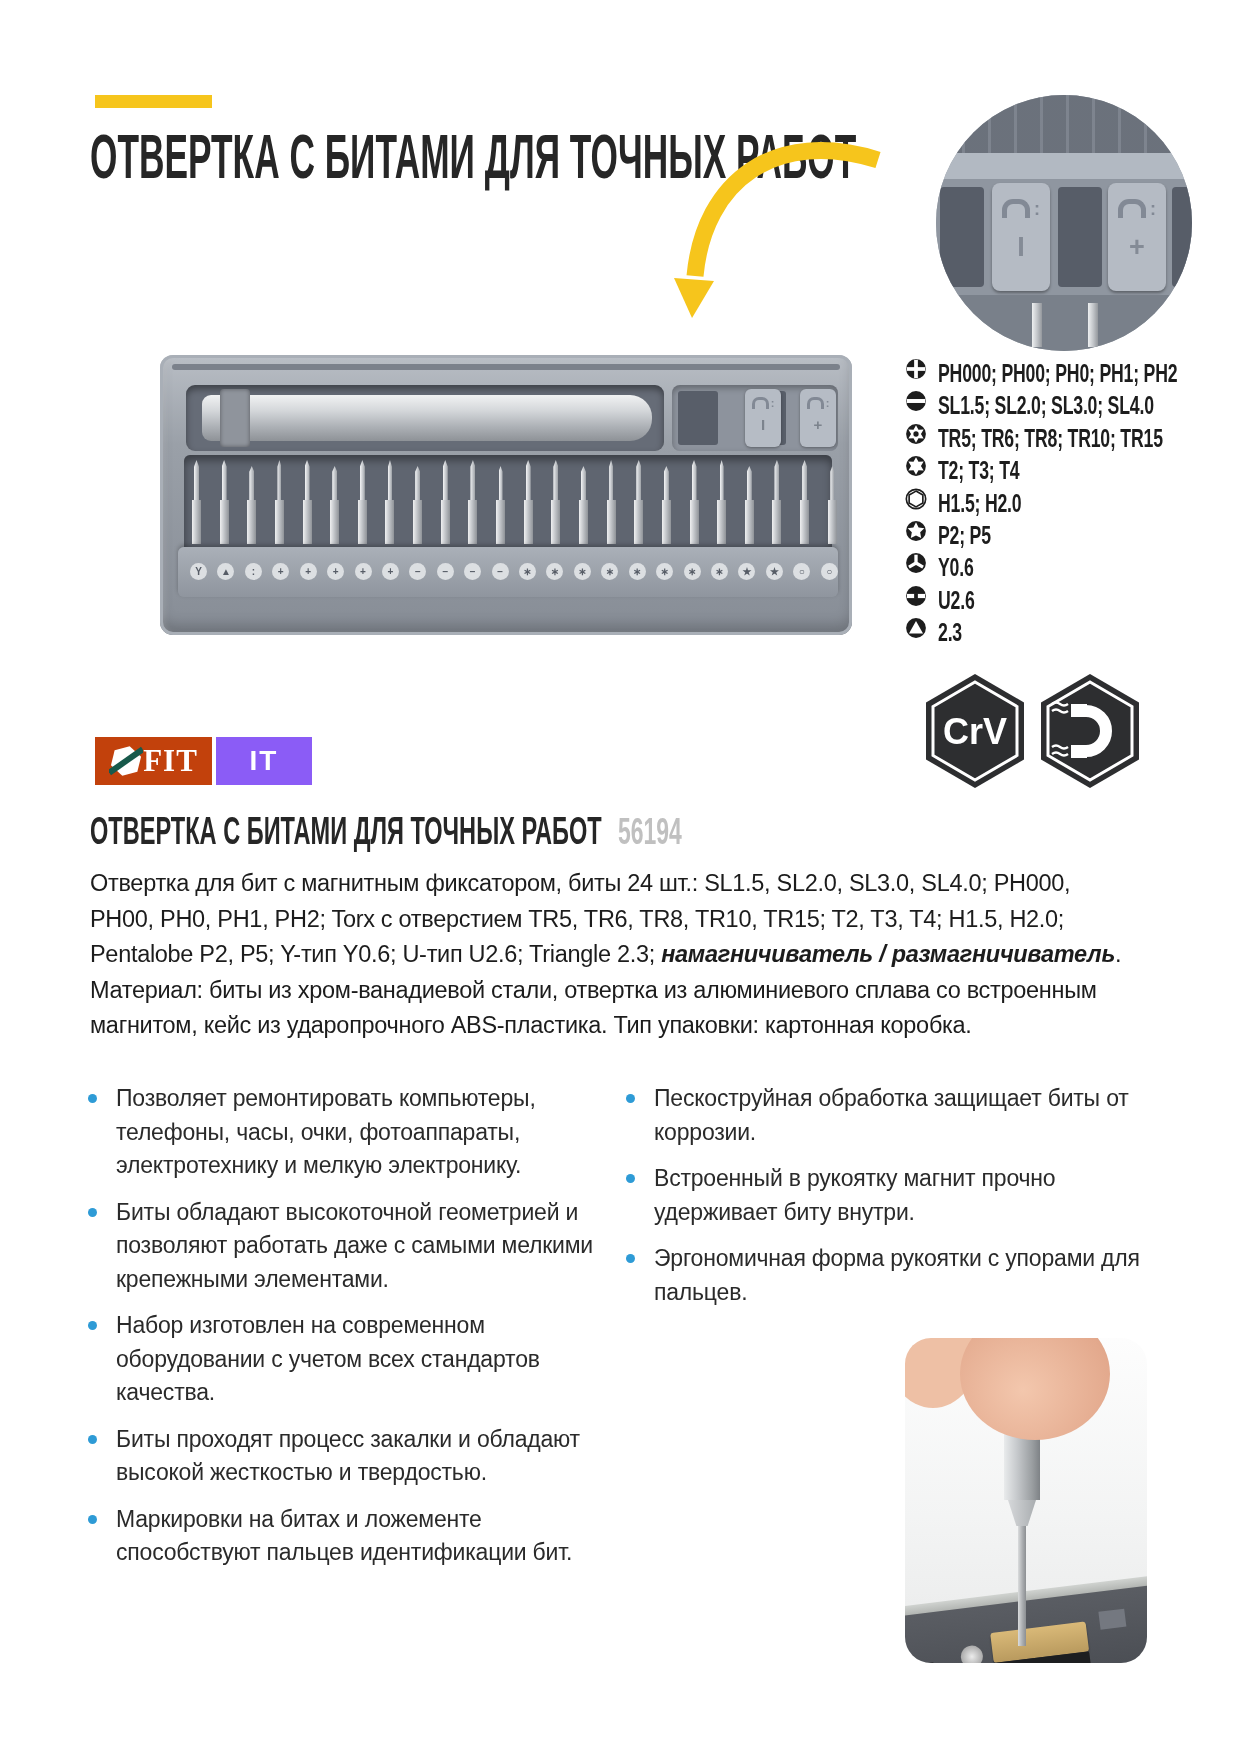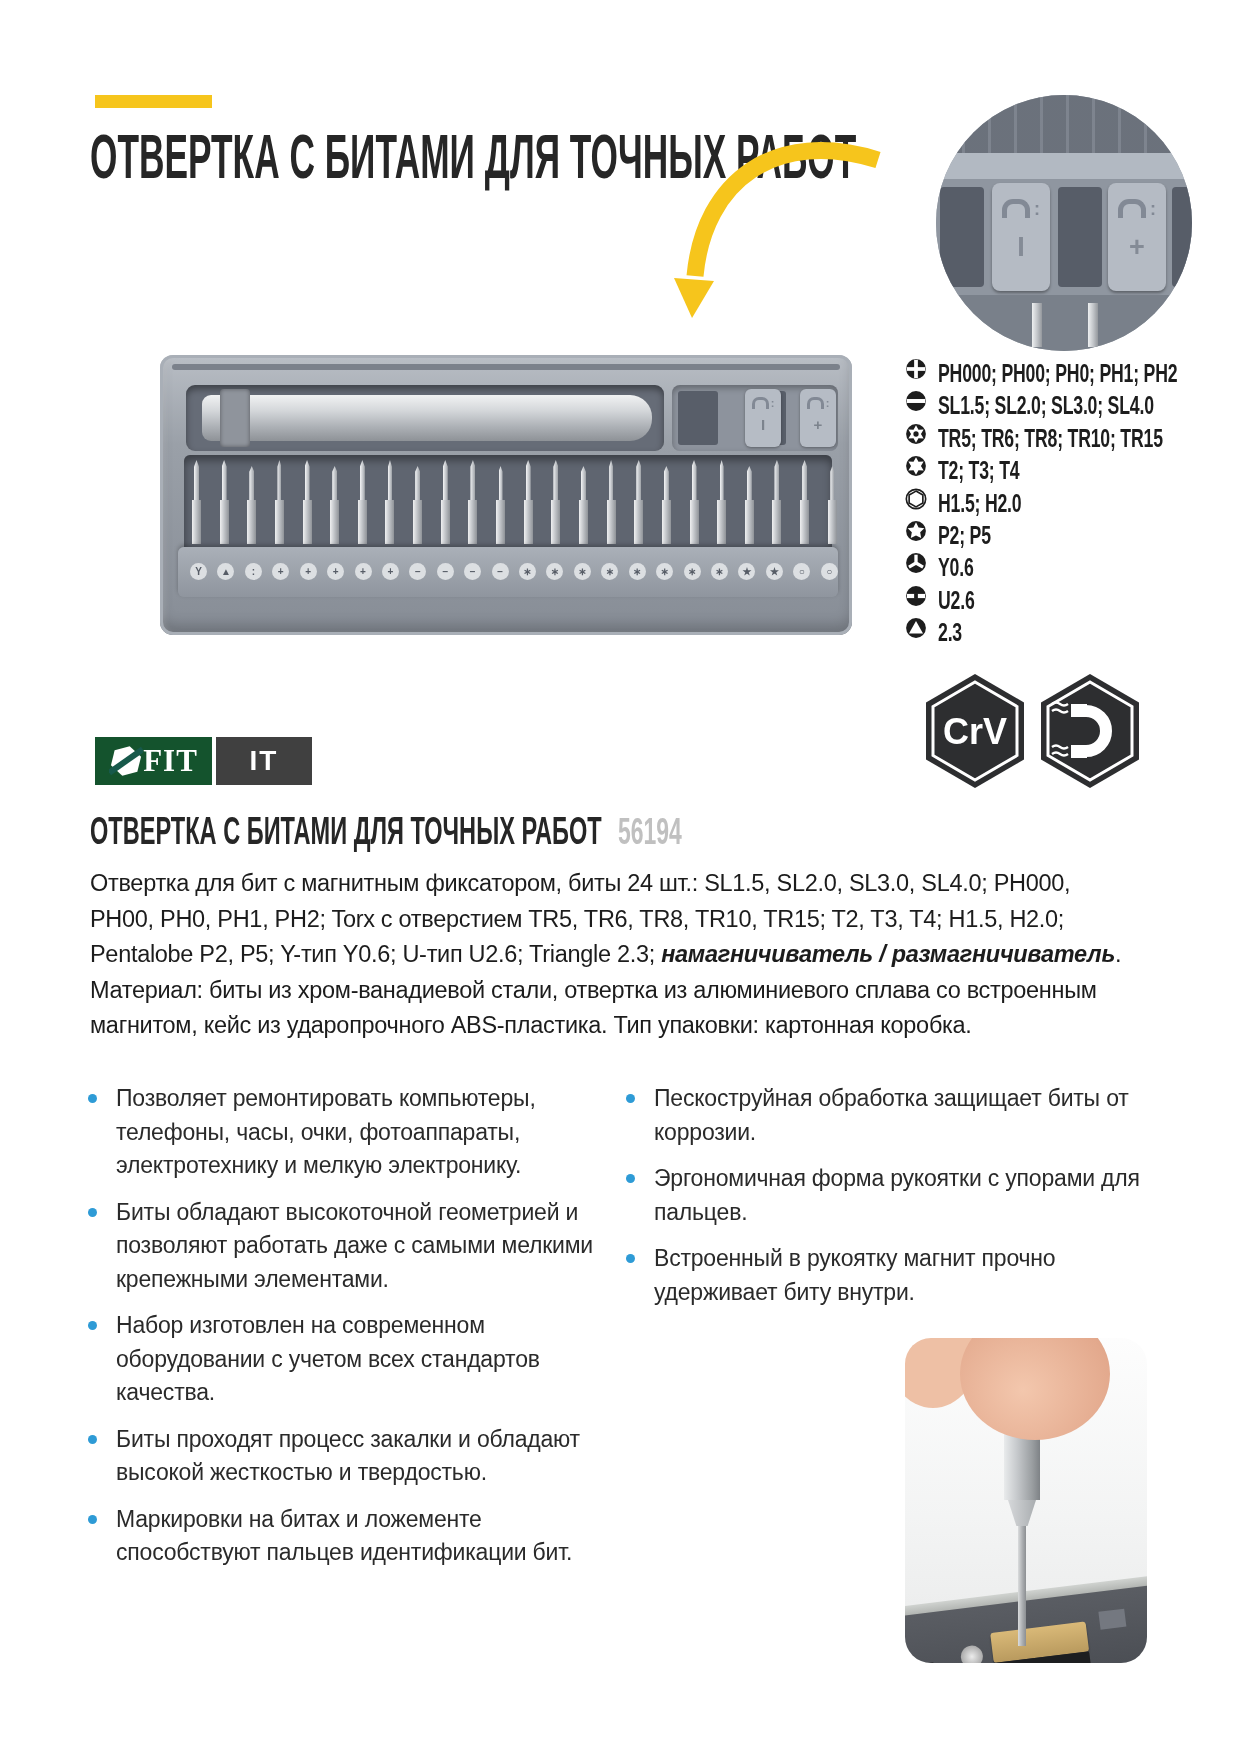--- a/index.html
+++ b/index.html
@@ -75,23 +75,23 @@
   .spec-row{display:flex;align-items:flex-start;gap:11px;height:22px;margin-bottom:10.4px;}
   .spec-icon{width:22px;height:22px;flex:0 0 22px;}
   .spec-text{display:inline-block;font-weight:bold;font-size:26px;color:#1d1d1d;white-space:nowrap;
              transform:scaleX(.68);transform-origin:left center;letter-spacing:-.3px;}
 
   
   .badges{left:925px;top:673px;display:flex;gap:15px;}
 
   
   .brand{left:95px;top:737px;display:flex;gap:4px;}
-  .fit-box{width:117px;height:48px;background:#14532d;display:flex;align-items:center;justify-content:center;}
+  .fit-box{width:117px;height:48px;background:#c2410c;display:flex;align-items:center;justify-content:center;}
   .fit-text{font-family:"Liberation Serif",serif;font-weight:bold;font-size:31px;color:#fff;letter-spacing:1px;}
-  .it-box{width:96px;height:48px;background:#404040;display:flex;align-items:center;justify-content:center;
+  .it-box{width:96px;height:48px;background:#8b5cf6;display:flex;align-items:center;justify-content:center;
           color:#fff;font-weight:bold;font-size:28px;letter-spacing:2px;}
 
   
   .prod-line{left:90px;top:810px;white-space:nowrap;transform:scaleX(.62);transform-origin:left top;}
   .prod-title{font-size:38px;font-weight:bold;color:#262626;}
   .prod-sku{font-size:37px;font-weight:bold;color:#c0c0c0;margin-left:26px;}
 
   
   .descr{left:90px;top:866px;width:1040px;margin:0;font-size:23.5px;line-height:35.5px;
          letter-spacing:-.3px;color:#1c1c1c;}
@@ -359,22 +359,22 @@
 
   <ul class="abs features feat-left">
     <li>Позволяет ремонтировать компьютеры, телефоны, часы, очки, фотоаппараты, электротехнику и мелкую электронику.</li>
     <li>Биты обладают высокоточной геометрией и позволяют работать даже с самыми мелкими крепежными элементами.</li>
     <li>Набор изготовлен на современном оборудовании с учетом всех стандартов качества.</li>
     <li>Биты проходят процесс закалки и обладают высокой жесткостью и твердостью.</li>
     <li>Маркировки на битах и ложементе способствуют пальцев идентификации бит.</li>
   </ul>
   <ul class="abs features feat-right">
     <li>Пескоструйная обработка защищает биты от коррозии.</li>
+    <li>Встроенный в рукоятку магнит прочно удерживает биту внутри.</li>
     <li>Эргономичная форма рукоятки с упорами для пальцев.</li>
-    <li>Встроенный в рукоятку магнит прочно удерживает биту внутри.</li>
   </ul>
 
   <div class="abs use-photo">
     <div class="chassis"></div>
     <div class="board">
       <div class="comp1"></div>
       <div class="comp2"></div>
       <div class="screw"></div>
       <div class="gold-conn"></div>
       <div class="chip"></div>

